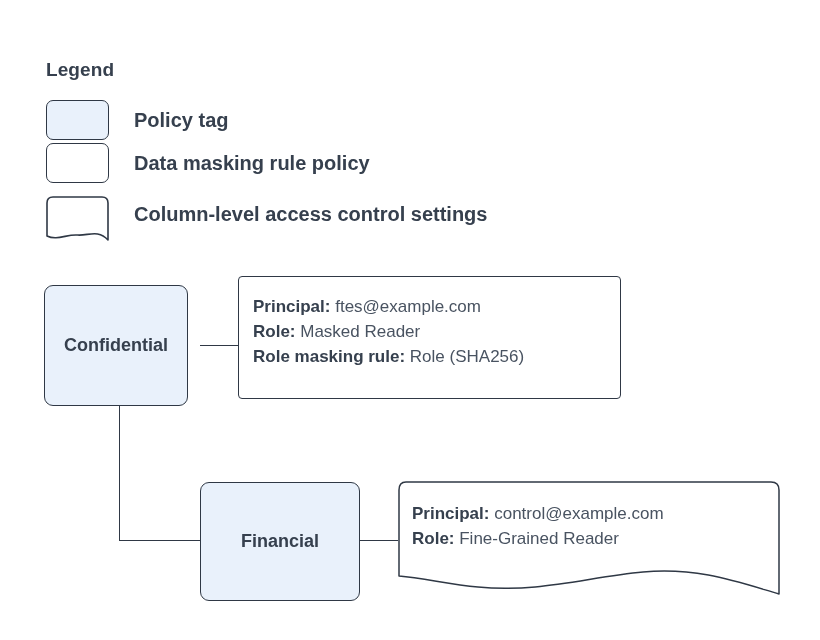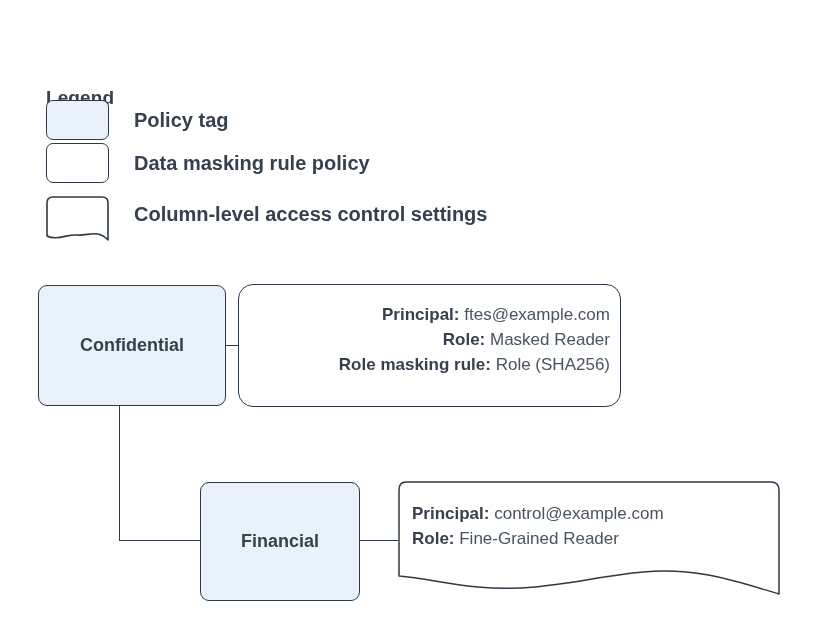--- a/index.html
+++ b/index.html
@@ -23,21 +23,20 @@
 
   
   #legend-title {
     position: absolute;
     left: 46px;
     top: 59px;
     font-size: 19px;
     font-weight: bold;
     color: #36404e;
     letter-spacing: 0.1px;
-    margin-top: 28px;
   }
 
   .legend-row {
     position: absolute;
     left: 46px;
     height: 40px;
   }
   .legend-row .swatch {
     position: absolute;
     left: 0;
@@ -78,45 +77,44 @@
     border: 1.6px solid #2f3845;
     border-radius: 9px;
     display: flex;
     align-items: center;
     justify-content: center;
     font-size: 18px;
     font-weight: bold;
     color: #36404e;
   }
   #node-confidential {
-    left: 38px;
+    left: 44px;
     top: 285px;
-    width: 188px;
+    width: 144px;
     height: 121px;
   }
   #node-financial {
     left: 200px;
     top: 482px;
     width: 160px;
     height: 119px;
     align-items: center;
   }
 
   
   #card-masking {
     position: absolute;
     left: 238px;
-    top: 284px;
+    top: 276px;
     width: 383px;
     height: 123px;
     box-sizing: border-box;
     background: #ffffff;
     border: 1.6px solid #2f3845;
-    border-radius: 15px;
-    text-align: right;
+    border-radius: 4px;
   }
   #card-masking .card-text {
     position: absolute;
     left: 14px;
     top: 17px;
     right: 10px;
   }
 
   
   #card-access {

